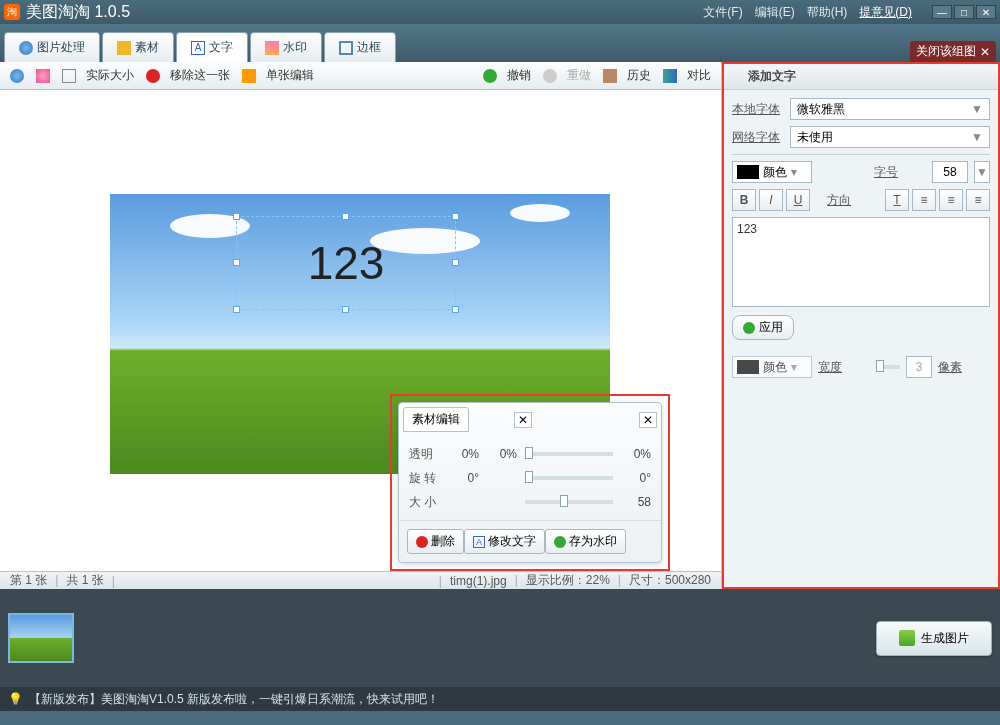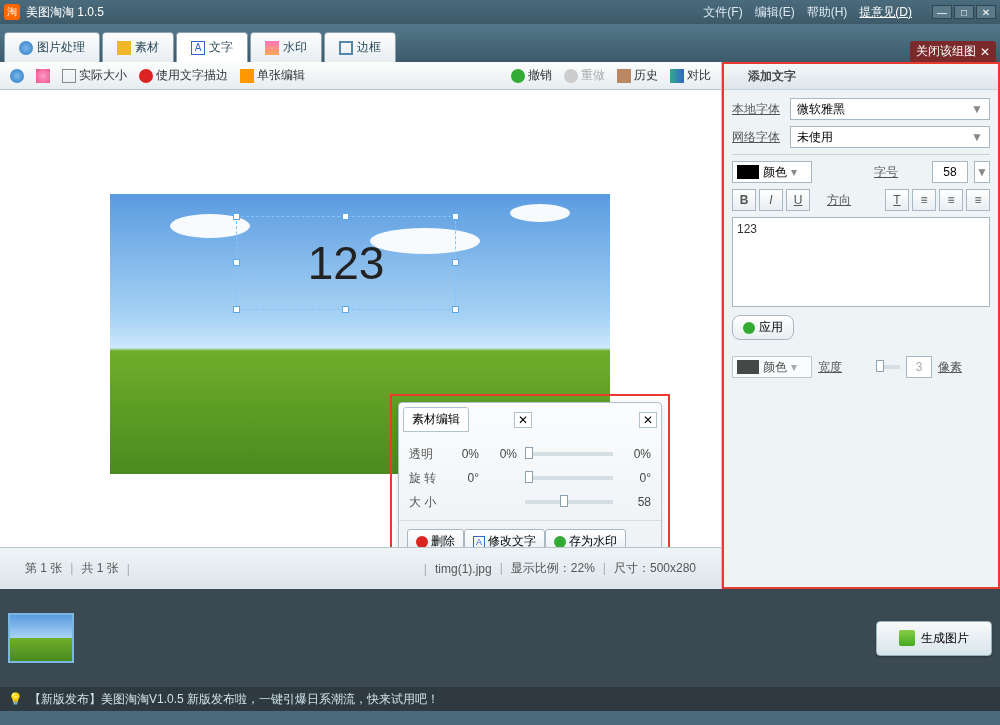--- a/index.html
+++ b/index.html
@@ -1,41 +1,41 @@
 <!DOCTYPE html>
 <html><head>
 <meta charset="utf-8">
 <style>
 * { box-sizing: border-box; margin: 0; padding: 0; font-family: "Microsoft YaHei", SimSun, sans-serif; font-size: 12px; }
 body { width: 1000px; height: 725px; background: #4a6b7c; overflow: hidden; position: relative; }
 
 
 .titlebar { height: 24px; background: linear-gradient(#4a6b7c,#3d5a6a); display: flex; align-items: center; color: #fff; padding: 0 4px; }
 .titlebar .logo { width: 16px; height: 16px; background: #ff6600; border-radius: 3px; margin-right: 6px; display: inline-flex; align-items: center; justify-content: center; color: #fff; font-size: 10px; }
-.titlebar .title { flex: 0 0 auto; font-size: 12px; }
+.titlebar .title { flex: 0 0 auto; font-size: 16px; }
 .titlebar .spacer { flex: 1; }
 .titlebar .menu-item { color: #dbe9f0; margin-right: 12px; cursor: pointer; }
 .titlebar .win-btns { display: flex; gap: 2px; margin-left: 8px; }
 .titlebar .win-btns span { width: 20px; height: 14px; background: #5a7a8a; border: 1px solid #2f4550; display: inline-flex; align-items: center; justify-content: center; color: #fff; font-size: 10px; cursor: pointer; }
 
 
 .tabs-row { height: 38px; background: linear-gradient(#52788a,#3d5a6a); padding: 4px 4px 0 4px; display: flex; align-items: flex-end; }
 .tab { height: 30px; padding: 0 14px; background: linear-gradient(#fdfdfd,#e6edf1); border: 1px solid #8aa2ae; border-bottom: none; border-radius: 4px 4px 0 0; display: flex; align-items: center; gap: 4px; margin-right: 2px; cursor: pointer; color: #2b4a5a; }
 .tab.active { background: #fff; }
 .tab .ticon { width: 14px; height: 14px; display: inline-block; }
 .close-group { margin-left: auto; background: #7a2a2a; color: #fff; padding: 2px 6px; border-radius: 3px 3px 0 0; cursor: pointer; display: flex; align-items: center; gap: 4px; }
 
 
 .main { display: flex; height: 527px; background: #fff; }
 .left { flex: 1; display: flex; flex-direction: column; border-right: 1px solid #b7c6ce; position: relative; }
 .right { width: 278px; background: #eef3f5; border: 2px solid #e83a2f; border-right: 2px solid #e83a2f; display: flex; flex-direction: column; }
 
 
 .toolbar { height: 28px; background: linear-gradient(#fdfdfd,#e6edf1); border-bottom: 1px solid #b7c6ce; display: flex; align-items: center; padding: 0 6px; gap: 4px; }
-.tbtn { display: inline-flex; align-items: center; gap: 3px; padding: 2px 4px; cursor: pointer; color: #333; }
+.tbtn { display: inline-flex; align-items: center; gap: 10px; padding: 2px 4px; cursor: pointer; color: #333; }
 .tbtn .ic { width: 14px; height: 14px; display: inline-block; }
 .toolbar .tspacer { flex: 1; }
 
 
 .canvas-wrap { flex: 1; background: #fff; position: relative; overflow: hidden; }
 .image-area { position: absolute; left: 110px; top: 104px; width: 500px; height: 280px; }
 .sky { position: absolute; inset: 0; background: linear-gradient(#5a9be0 0%, #a8d4f5 45%, #cde8fb 55%, #6fae2a 56%, #4a8a1f 100%); }
 .cloud { position: absolute; background: #fff; border-radius: 50%; opacity: 0.95; }
 .text-box { position: absolute; left: 126px; top: 22px; width: 220px; height: 94px; border: 1px dashed #82c4ff; background: rgba(255,255,255,0.02); display: flex; align-items: center; justify-content: center; }
 .text-box .t { font-size: 46px; color: #222; }
@@ -50,21 +50,21 @@
 .fp-body { padding: 6px 10px; }
 .fp-row { display: flex; align-items: center; height: 24px; gap: 8px; }
 .fp-row label { width: 32px; color: #555; }
 .fp-row .val { width: 30px; text-align: right; color: #444; }
 .slider { flex: 1; height: 4px; background: #d4dee3; position: relative; }
 .slider .knob { position: absolute; width: 8px; height: 12px; background: #fff; border: 1px solid #8aa2ae; top: -5px; left: 0; }
 .fp-footer { display: flex; padding: 8px; border-top: 1px solid #d4dee3; }
 .fp-btn { flex: 0 0 auto; padding: 3px 8px; border: 1px solid #a8b8c2; background: linear-gradient(#fff,#e8eef2); border-radius: 3px; cursor: pointer; display: flex; align-items: center; gap: 3px; }
 
 
-.statusbar { height: 42px; background: linear-gradient(#eef3f6,#dde6eb); border-top: 1px solid #b7c6ce; display: flex; align-items: center; padding: 0 25px; color: #555; }
+.statusbar { height: 18px; background: linear-gradient(#eef3f6,#dde6eb); border-top: 1px solid #b7c6ce; display: flex; align-items: center; padding: 0 10px; color: #555; }
 .statusbar span + span::before { content: "|"; margin: 0 8px; color: #aaa; }
 .statusbar .sspacer { display:inline-block; width: 300px; }
 
 
 .rp-section-h { height: 26px; background: linear-gradient(#f3f7f9,#dde6eb); border-bottom: 1px solid #c5d2d9; display: flex; align-items: center; padding: 0 24px; font-weight: bold; color: #444; }
 .rp-section-h .chev { margin-left: auto; color: #888; }
 .rp-body { padding: 8px; background: #eef3f5; }
 .rp-row { display: flex; align-items: center; margin-bottom: 6px; gap: 6px; }
 .rp-row label { width: 52px; color: #555; text-decoration: underline; }
 .rp-select { flex: 1; height: 22px; border: 1px solid #a8b8c2; background: #fff; display: flex; align-items: center; padding: 0 6px; position: relative; }
@@ -154,21 +154,21 @@
         </span>
       <span class="tbtn">
           <span class="ic" style="background:radial-gradient(#f9c,#e58)"></span>
         </span>
       <span class="tbtn">
           <span class="ic" style="border:1px solid #888"></span>
           <span>实际大小</span>
         </span>
       <span class="tbtn">
           <span class="ic ic-red"></span>
-          <span>使用文字描边</span>
+          <span>移除这一张</span>
         </span>
       <span class="tbtn">
           <span class="ic" style="background:#f90"></span>
           <span>单张编辑</span>
         </span>
       <span class="tspacer"></span>
       <span class="tbtn">
           <span class="ic ic-green"></span>
           <span>撤销</span>
         </span>

